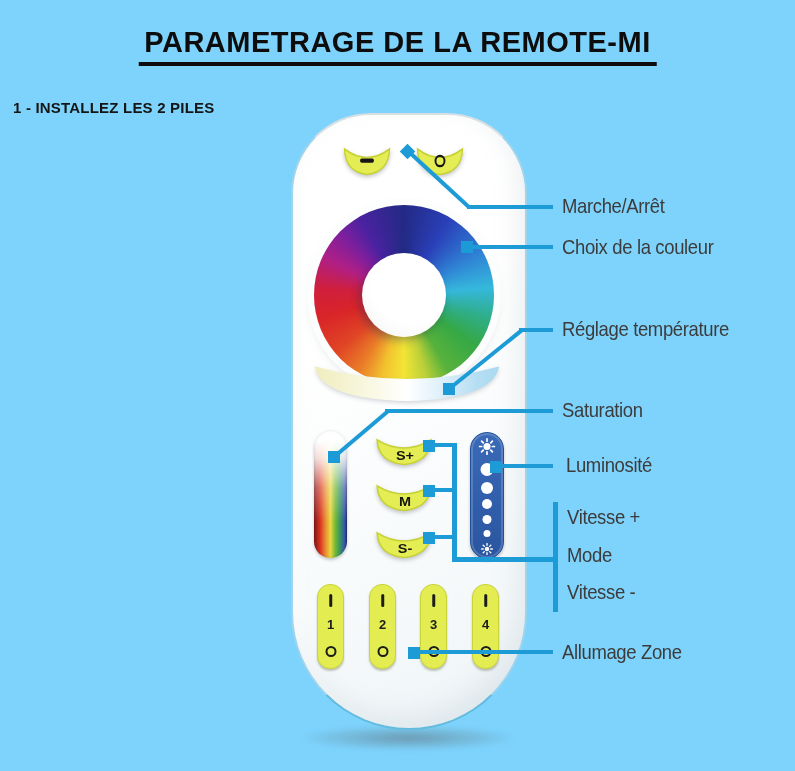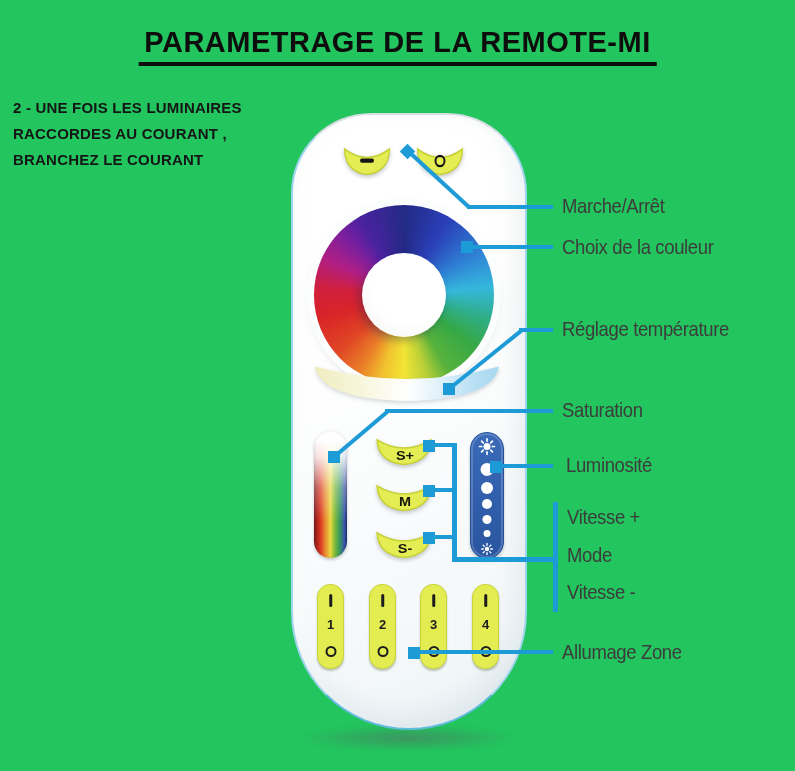--- a/index.html
+++ b/index.html
@@ -4,21 +4,21 @@
 <style>
   :root{
     --callout-blue:#1d9bd7;
     --button-yellow:#e3ed52;
     --slider-blue:#2d5ca6;
     --text-dark:#3c3c3c;
   }
   *{margin:0;padding:0;box-sizing:border-box;}
   html,body{background:#fff;}
   body{font-family:"Liberation Sans",sans-serif;}
-  .canvas{position:relative;width:795px;height:771px;background:#22c55e;overflow:hidden;}
+  .canvas{position:relative;width:795px;height:771px;background:#7dd3fc;overflow:hidden;}
 
   
   .title{position:absolute;top:26px;left:50%;transform:translateX(-50%);
     font-size:29px;font-weight:700;color:#0d0d0d;letter-spacing:.5px;
     border-bottom:4px solid #0d0d0d;padding:0 6px 3px 6px;white-space:nowrap;}
 
   
   .instructions{position:absolute;left:13px;top:95px;width:254px;}
   .instructions p{font-size:15px;font-weight:700;color:#151515;line-height:1.72;
     letter-spacing:.2px;margin:0 0 27px 0;}
@@ -93,21 +93,21 @@
     letter-spacing:-.4px;transform:scaleX(.88);transform-origin:left top;}
 </style>
 </head>
 <body>
 
 <div class="canvas">
 
   <div class="title">PARAMETRAGE DE LA REMOTE-MI</div>
 
   <div class="instructions">
-    <p>2 - UNE FOIS LES LUMINAIRES RACCORDES AU COURANT , BRANCHEZ LE COURANT</p>
+    <p>1 - INSTALLEZ LES 2 PILES</p>
   </div>
 
   <div class="remote-shadow"></div>
 
   <div class="remote">
 
     <div class="crescent" style="left:48px;top:27px;">
       <svg width="52" height="34" viewBox="0 0 60 34" preserveAspectRatio="none">
         <path d="M4,7 Q30,24 56,7 Q55,30 30,32.5 Q5,30 4,7 Z" fill="#e4ee54" stroke="#c6d133" stroke-width="1.5"></path>
         <rect x="22" y="16.5" width="16" height="4.2" rx="2" fill="#161616"></rect>

